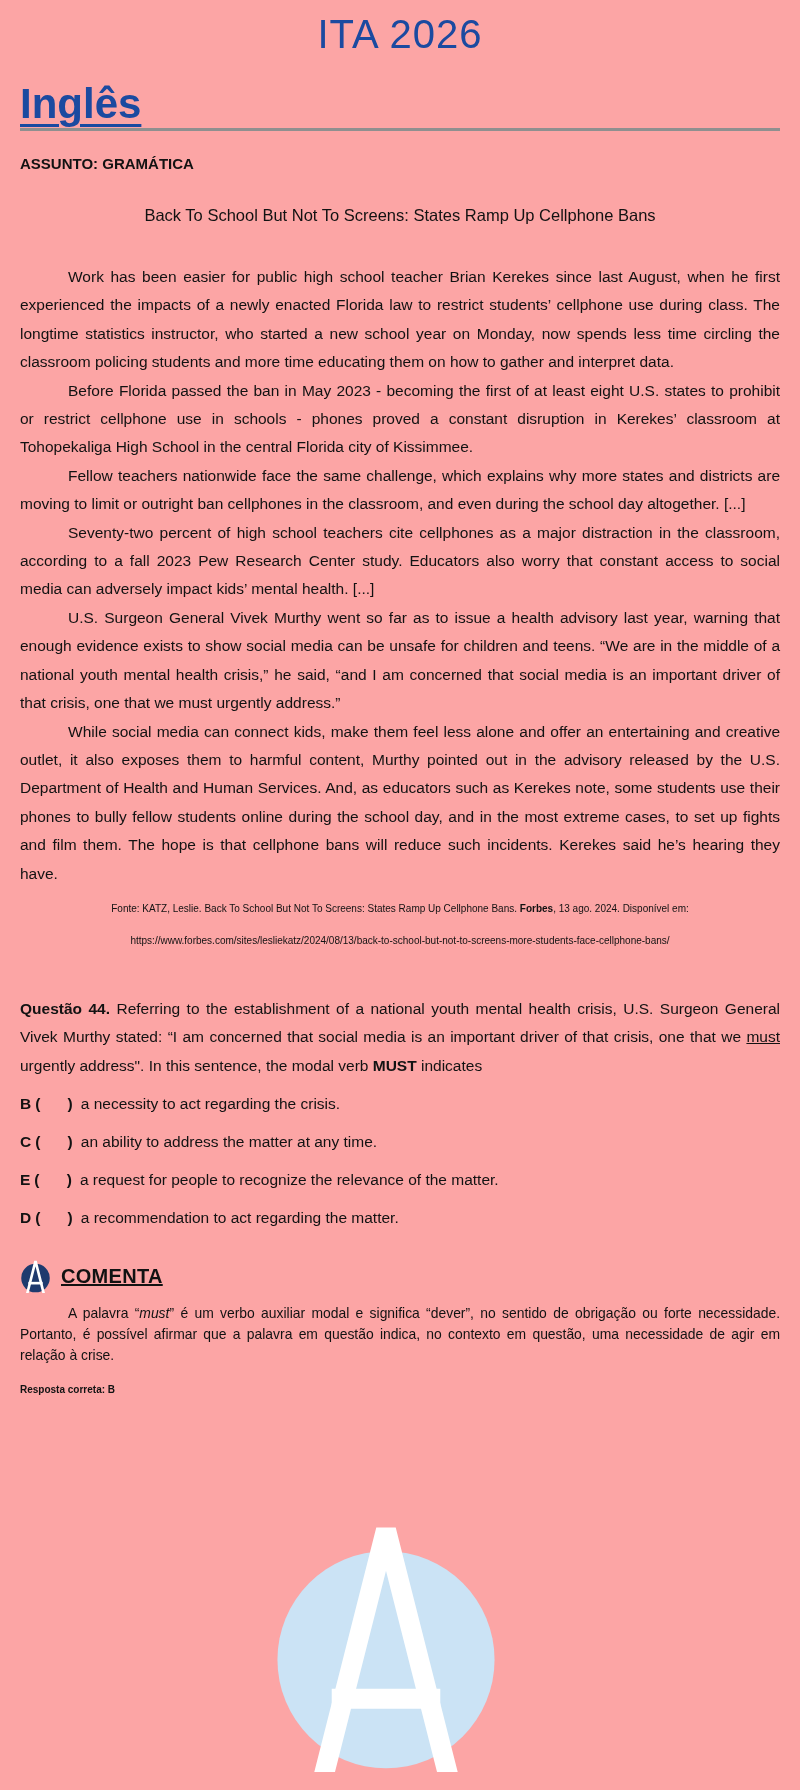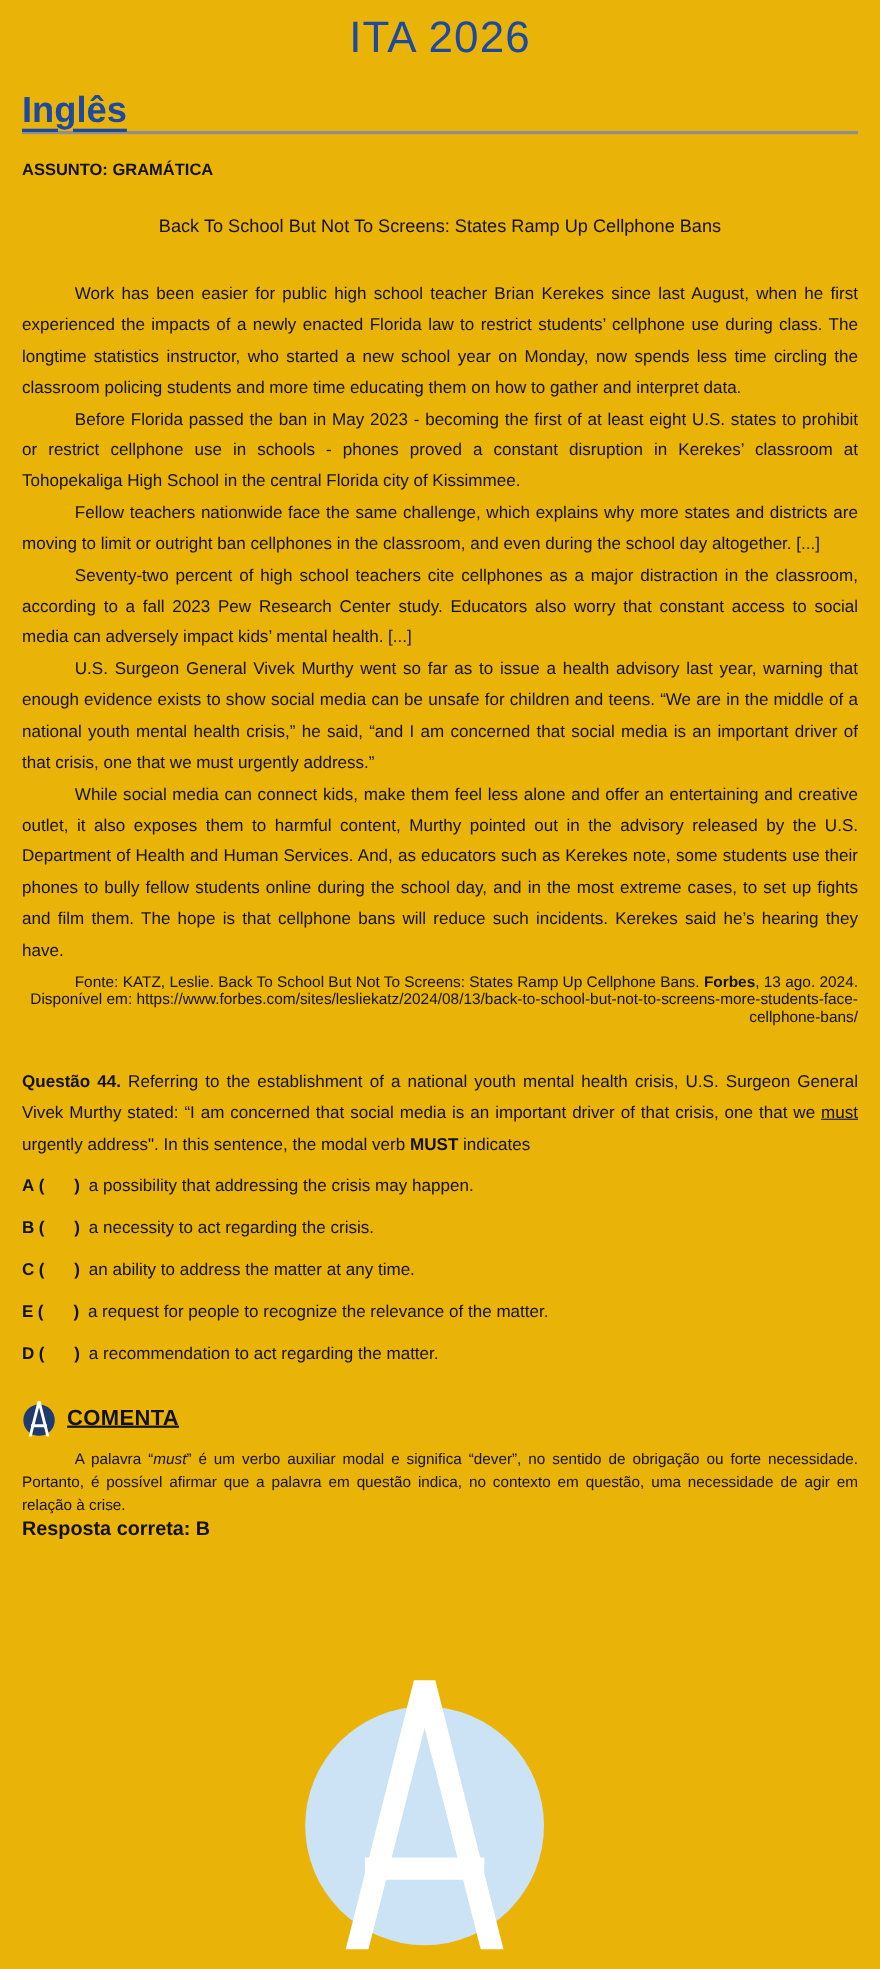--- a/index.html
+++ b/index.html
@@ -4,36 +4,36 @@
 <style>
   :root{
     --accent-blue:#1b4aa0;
     --logo-navy:#1e3a6e;
     --watermark-blue:#cbe3f5;
     --rule-gray:#8f8f8f;
     --text-black:#121212;
   }
   html,body{margin:0;padding:0;background:#fff;}
   body{width:800px;font-family:"Liberation Sans","DejaVu Sans",sans-serif;color:var(--text-black);}
-  .page{position:relative;width:800px;height:1790px;overflow:hidden;background:#eab308;}
+  .page{position:relative;width:800px;height:1790px;overflow:hidden;background:#fca5a5;}
   .content{position:relative;z-index:1;padding:0 20px;}
 
   .exam-title{margin:12px 0 0;text-align:center;font-size:40px;font-weight:400;color:var(--accent-blue);letter-spacing:1px;}
 
   .subject-row{margin-top:26px;border-bottom:3px solid var(--rule-gray);padding-bottom:3px;line-height:1;}
-  .subject-row .subject-text{font-size:33px;font-weight:700;color:var(--accent-blue);text-decoration:underline;text-decoration-thickness:3px;text-underline-offset:6px;}
+  .subject-row .subject-text{font-size:42px;font-weight:700;color:var(--accent-blue);text-decoration:underline;text-decoration-thickness:3px;text-underline-offset:6px;}
 
   .topic-label{margin-top:24px;font-size:15px;font-weight:700;}
 
   .article-title{margin-top:34px;text-align:center;font-size:16.5px;font-weight:400;}
 
   .article-body{margin-top:38px;font-size:15.5px;line-height:28.4px;text-align:justify;}
   .article-body p{margin:0;text-indent:48px;}
 
-  .source-note{margin-top:5px;font-size:14px;line-height:16px;text-align:right;}
+  .source-note{margin-top:5px;font-size:10px;line-height:32px;text-align:center;}
   .source-note .pub{font-weight:700;}
 
   .question{margin-top:38px;font-size:15.5px;line-height:28.4px;text-align:justify;}
   .question .q-label{font-weight:700;}
   .question .q-underline{text-decoration:underline;}
   .question .q-bold{font-weight:700;}
 
   .options{margin-top:8px;}
   .option-row{margin-top:10px;line-height:28px;font-size:15.5px;}
   .option-row .opt-letter{font-weight:700;}
@@ -42,21 +42,21 @@
   .comenta-row{margin-top:28px;display:flex;align-items:center;gap:10px;}
   .comenta-row .comenta-label{font-size:20px;font-weight:700;letter-spacing:0.3px;text-decoration:underline;}
   .logo-small{width:31px;height:33px;display:block;}
   .logo-small .logo-circle{fill:var(--logo-navy);}
   .logo-small .logo-a{stroke:#fff;fill:none;}
 
   .comment-text{margin-top:10px;font-size:13.9px;line-height:21px;text-align:justify;}
   .comment-text p{margin:0;text-indent:48px;}
   .comment-text .c-italic{font-style:italic;}
 
-  .answer-key{font-size:18px;font-weight:700;}
+  .answer-key{margin-top:18px;font-size:10px;font-weight:700;}
 
   .watermark{position:absolute;left:268px;top:1524px;width:236px;height:248px;z-index:0;}
   .watermark .logo-circle{fill:var(--watermark-blue);}
   .watermark .logo-a{stroke:#fff;fill:none;}
 </style>
 </head>
 <body>
 
 <div class="page">
 
@@ -83,21 +83,20 @@
       <p>Seventy-two percent of high school teachers cite cellphones as a major distraction in the classroom, according to a fall 2023 Pew Research Center study. Educators also worry that constant access to social media can adversely impact kids’ mental health. [...]</p>
       <p>U.S. Surgeon General Vivek Murthy went so far as to issue a health advisory last year, warning that enough evidence exists to show social media can be unsafe for children and teens. “We are in the middle of a national youth mental health crisis,” he said, “and I am concerned that social media is an important driver of that crisis, one that we must urgently address.”</p>
       <p>While social media can connect kids, make them feel less alone and offer an entertaining and creative outlet, it also exposes them to harmful content, Murthy pointed out in the advisory released by the U.S. Department of Health and Human Services. And, as educators such as Kerekes note, some students use their phones to bully fellow students online during the school day, and in the most extreme cases, to set up fights and film them. The hope is that cellphone bans will reduce such incidents. Kerekes said he’s hearing they have.</p>
     </div>
 
     <div class="source-note"><span>Fonte: KATZ, Leslie. Back To School But Not To Screens: States Ramp Up Cellphone Bans. </span><span class="pub">Forbes</span><span>, 13 ago. 2024. Disponível em: https://www.forbes.com/sites/lesliekatz/2024/08/13/back-to-school-but-not-to-screens-more-students-face-cellphone-bans/</span></div>
 
     <div class="question"><span class="q-label">Questão 44.</span><span> Referring to the establishment of a national youth mental health crisis, U.S. Surgeon General Vivek Murthy stated: “I am concerned that social media is an important driver of that crisis, one that we </span><span class="q-underline">must</span><span> urgently address". In this sentence, the modal verb </span><span class="q-bold">MUST</span><span> indicates</span></div>
 
     <div class="options">
-      <div class="option-row"><span class="opt-letter">A</span><span class="opt-paren">(&nbsp;&nbsp;&nbsp;&nbsp;)</span><span>a possibility that addressing the crisis may happen.</span></div>
       <div class="option-row"><span class="opt-letter">B</span><span class="opt-paren">(&nbsp;&nbsp;&nbsp;&nbsp;)</span><span>a necessity to act regarding the crisis.</span></div>
       <div class="option-row"><span class="opt-letter">C</span><span class="opt-paren">(&nbsp;&nbsp;&nbsp;&nbsp;)</span><span>an ability to address the matter at any time.</span></div>
       <div class="option-row"><span class="opt-letter">E</span><span class="opt-paren">(&nbsp;&nbsp;&nbsp;&nbsp;)</span><span>a request for people to recognize the relevance of the matter.</span></div>
       <div class="option-row"><span class="opt-letter">D</span><span class="opt-paren">(&nbsp;&nbsp;&nbsp;&nbsp;)</span><span>a recommendation to act regarding the matter.</span></div>
     </div>
 
     <div class="comenta-row">
       <svg class="logo-small" viewBox="0 0 200 210" aria-hidden="true">
         <circle class="logo-circle" cx="100" cy="115" r="92"></circle>
         <path class="logo-a" d="M47 214 L100 5 L153 214" stroke-width="17" stroke-linejoin="miter"></path>

